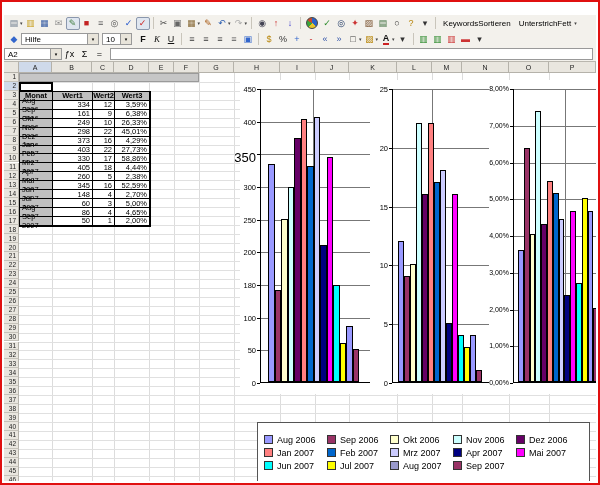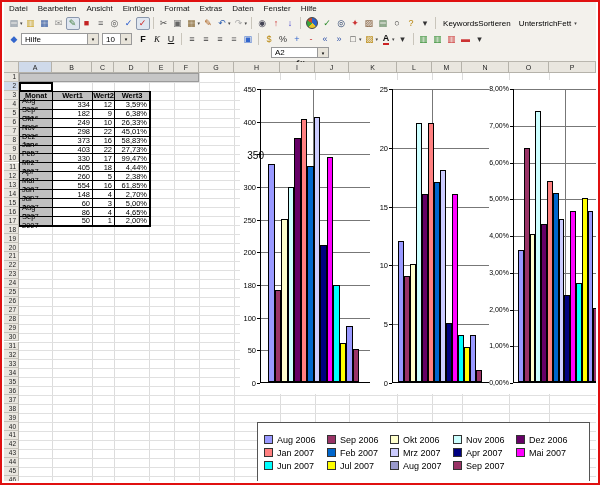--- a/index.html
+++ b/index.html
@@ -20,21 +20,21 @@
     background:conic-gradient(#2a62c9 0 130deg,#e8c62a 130deg 220deg,#3aa53a 220deg 300deg,#c94a2a 300deg 360deg);}
   .dd{font-size:5px;color:#444;margin:0 1px 0 -1px;}
   .sep{width:1px;height:12px;background:#c9c5bb;margin:0 3px;flex:0 0 auto;}
   .combo{height:12px;background:#fff;border:1px solid #999;display:flex;align-items:center;
     font-size:8px;padding-left:3px;box-sizing:border-box;flex:0 0 auto;}
   .combo .arrow{margin-left:auto;width:10px;align-self:stretch;background:#e8e4da;border-left:1px solid #999;
     font-size:5px;display:flex;align-items:center;justify-content:center;}
   .txtbtn{font-size:8px;padding:1px 4px;white-space:nowrap;}
   
   .fbar{position:absolute;left:2px;right:2px;top:45px;height:14px;background:#f3f1ec;
-    display:flex;align-items:center;border-bottom:1px solid #b9b6ae;flex-direction:column;}
+    display:flex;align-items:center;border-bottom:1px solid #b9b6ae;}
   .namebox{width:58px;height:12px;background:#fff;border:1px solid #999;font-size:8px;
     display:flex;align-items:center;padding-left:3px;box-sizing:border-box;}
   .fbtn{width:15px;text-align:center;font-size:9px;}
   .finput{flex:1;height:12px;background:#fff;border:1px solid #999;margin:0 3px;font-size:8px;
     font-family:"Liberation Sans",sans-serif;padding:0 2px;box-sizing:border-box;}
   
   .gridarea{position:absolute;left:2px;top:60px;right:2px;bottom:2px;background:#fff;overflow:hidden;}
   .hcell{position:absolute;top:0;height:11px;background:#e9e6df;border-right:1px solid #b5b2aa;
     border-bottom:1px solid #b5b2aa;font-size:7px;color:#222;display:flex;align-items:center;
     justify-content:center;box-sizing:border-box;}
@@ -67,31 +67,20 @@
   .legendbox{position:absolute;background:#fff;border:1px solid #555;box-sizing:border-box;
     display:flex;flex-direction:column;justify-content:center;padding:4px 6px;gap:3px;}
   .lrow{display:flex;}
   .litem{display:flex;align-items:center;font-size:9px;color:#000;width:63px;}
   .lswatch{width:9px;height:9px;border:1px solid #333;margin-right:4px;flex:0 0 auto;box-sizing:border-box;}
 </style>
 </head>
 <body>
 
 <div class="screen">
-  <div class="menubar">
-      <span class="menu-item">Datei</span>
-      <span class="menu-item">Bearbeiten</span>
-      <span class="menu-item">Ansicht</span>
-      <span class="menu-item">Einfügen</span>
-      <span class="menu-item">Format</span>
-      <span class="menu-item">Extras</span>
-      <span class="menu-item">Daten</span>
-      <span class="menu-item">Fenster</span>
-      <span class="menu-item">Hilfe</span>
-    </div>
   <div class="toolbar tb1">
       <span class="icon">
         <span style="color: rgb(107, 123, 141);">▤</span>
       </span>
       <span class="dd">▾</span>
       <span class="icon">
         <span style="color: rgb(201, 162, 39);">▥</span>
       </span>
       <span class="icon">
         <span style="color: rgb(58, 95, 165);">▦</span>
@@ -420,71 +409,71 @@
           <div class="tcell head" style="width: 35px; height: 8.95px;">Wert3</div>
         </div>
         <div class="trow">
           <div class="tcell gray" style="width: 33px; height: 8.95px;">Aug 2006</div>
           <div class="tcell num" style="width: 40px; height: 8.95px;">334</div>
           <div class="tcell num" style="width: 22px; height: 8.95px;">12</div>
           <div class="tcell num" style="width: 35px; height: 8.95px;">3,59%</div>
         </div>
         <div class="trow">
           <div class="tcell gray" style="width: 33px; height: 8.95px;">Sep 2006</div>
-          <div class="tcell num" style="width: 40px; height: 8.95px;">182</div>
+          <div class="tcell num" style="width: 40px; height: 8.95px;">161</div>
           <div class="tcell num" style="width: 22px; height: 8.95px;">9</div>
           <div class="tcell num" style="width: 35px; height: 8.95px;">6,38%</div>
         </div>
         <div class="trow">
           <div class="tcell gray" style="width: 33px; height: 8.95px;">Okt 2006</div>
           <div class="tcell num" style="width: 40px; height: 8.95px;">249</div>
           <div class="tcell num" style="width: 22px; height: 8.95px;">10</div>
           <div class="tcell num" style="width: 35px; height: 8.95px;">26,33%</div>
         </div>
         <div class="trow">
           <div class="tcell gray" style="width: 33px; height: 8.95px;">Nov 2006</div>
           <div class="tcell num" style="width: 40px; height: 8.95px;">298</div>
           <div class="tcell num" style="width: 22px; height: 8.95px;">22</div>
           <div class="tcell num" style="width: 35px; height: 8.95px;">45,01%</div>
         </div>
         <div class="trow">
           <div class="tcell gray" style="width: 33px; height: 8.95px;">Dez 2006</div>
           <div class="tcell num" style="width: 40px; height: 8.95px;">373</div>
           <div class="tcell num" style="width: 22px; height: 8.95px;">16</div>
-          <div class="tcell num" style="width: 35px; height: 8.95px;">58,83%</div>
+          <div class="tcell num" style="width: 35px; height: 8.95px;">4,29%</div>
         </div>
         <div class="trow">
           <div class="tcell gray" style="width: 33px; height: 8.95px;">Jan 2007</div>
           <div class="tcell num" style="width: 40px; height: 8.95px;">403</div>
           <div class="tcell num" style="width: 22px; height: 8.95px;">22</div>
           <div class="tcell num" style="width: 35px; height: 8.95px;">27,73%</div>
         </div>
         <div class="trow">
           <div class="tcell gray" style="width: 33px; height: 8.95px;">Feb 2007</div>
           <div class="tcell num" style="width: 40px; height: 8.95px;">330</div>
           <div class="tcell num" style="width: 22px; height: 8.95px;">17</div>
-          <div class="tcell num" style="width: 35px; height: 8.95px;">99,47%</div>
+          <div class="tcell num" style="width: 35px; height: 8.95px;">58,86%</div>
         </div>
         <div class="trow">
           <div class="tcell gray" style="width: 33px; height: 8.95px;">Mrz 2007</div>
           <div class="tcell num" style="width: 40px; height: 8.95px;">405</div>
           <div class="tcell num" style="width: 22px; height: 8.95px;">18</div>
           <div class="tcell num" style="width: 35px; height: 8.95px;">4,44%</div>
         </div>
         <div class="trow">
           <div class="tcell gray" style="width: 33px; height: 8.95px;">Apr 2007</div>
           <div class="tcell num" style="width: 40px; height: 8.95px;">260</div>
           <div class="tcell num" style="width: 22px; height: 8.95px;">5</div>
           <div class="tcell num" style="width: 35px; height: 8.95px;">2,38%</div>
         </div>
         <div class="trow">
           <div class="tcell gray" style="width: 33px; height: 8.95px;">Mai 2007</div>
-          <div class="tcell num" style="width: 40px; height: 8.95px;">554</div>
+          <div class="tcell num" style="width: 40px; height: 8.95px;">345</div>
           <div class="tcell num" style="width: 22px; height: 8.95px;">16</div>
-          <div class="tcell num" style="width: 35px; height: 8.95px;">61,85%</div>
+          <div class="tcell num" style="width: 35px; height: 8.95px;">52,59%</div>
         </div>
         <div class="trow">
           <div class="tcell gray" style="width: 33px; height: 8.95px;">Jun 2007</div>
           <div class="tcell num" style="width: 40px; height: 8.95px;">148</div>
           <div class="tcell num" style="width: 22px; height: 8.95px;">4</div>
           <div class="tcell num" style="width: 35px; height: 8.95px;">2,70%</div>
         </div>
         <div class="trow">
           <div class="tcell gray" style="width: 33px; height: 8.95px;">Jul 2007</div>
           <div class="tcell num" style="width: 40px; height: 8.95px;">60</div>
@@ -593,21 +582,21 @@
           <div class="bar" style="left: 65.5px; width: 6.5px; height: 225px; background: rgb(255, 0, 255);"></div>
           <div class="bar" style="left: 72px; width: 6.5px; height: 97px; background: rgb(0, 255, 255);"></div>
           <div class="bar" style="left: 78.5px; width: 6.5px; height: 39px; background: rgb(255, 255, 0);"></div>
           <div class="bar" style="left: 85px; width: 6.5px; height: 56px; background: rgb(153, 153, 255);"></div>
           <div class="bar" style="left: 91.5px; width: 6.5px; height: 33px; background: rgb(153, 51, 102);"></div>
         </div>
         <div class="ticklabel" style="left: 220px; top: 23px; font-size: 7.5px;">450</div>
         <div class="tickmark" style="left: 253px; top: 27px;"></div>
         <div class="ticklabel" style="left: 220px; top: 55.6667px; font-size: 7.5px;">400</div>
         <div class="tickmark" style="left: 253px; top: 59.6667px;"></div>
-        <div class="ticklabel" style="left: 228px; top: 88.3333px; font-size: 10px;">350</div>
+        <div class="ticklabel" style="left: 220px; top: 88.3333px; font-size: 13px;">350</div>
         <div class="tickmark" style="left: 253px; top: 92.3333px;"></div>
         <div class="ticklabel" style="left: 220px; top: 121px; font-size: 7.5px;">300</div>
         <div class="tickmark" style="left: 253px; top: 125px;"></div>
         <div class="ticklabel" style="left: 220px; top: 153.667px; font-size: 7.5px;">250</div>
         <div class="tickmark" style="left: 253px; top: 157.667px;"></div>
         <div class="ticklabel" style="left: 220px; top: 186.333px; font-size: 7.5px;">200</div>
         <div class="tickmark" style="left: 253px; top: 190.333px;"></div>
         <div class="ticklabel" style="left: 220px; top: 219px; font-size: 7.5px;">180</div>
         <div class="tickmark" style="left: 253px; top: 223px;"></div>
         <div class="ticklabel" style="left: 220px; top: 251.667px; font-size: 7.5px;">100</div>

